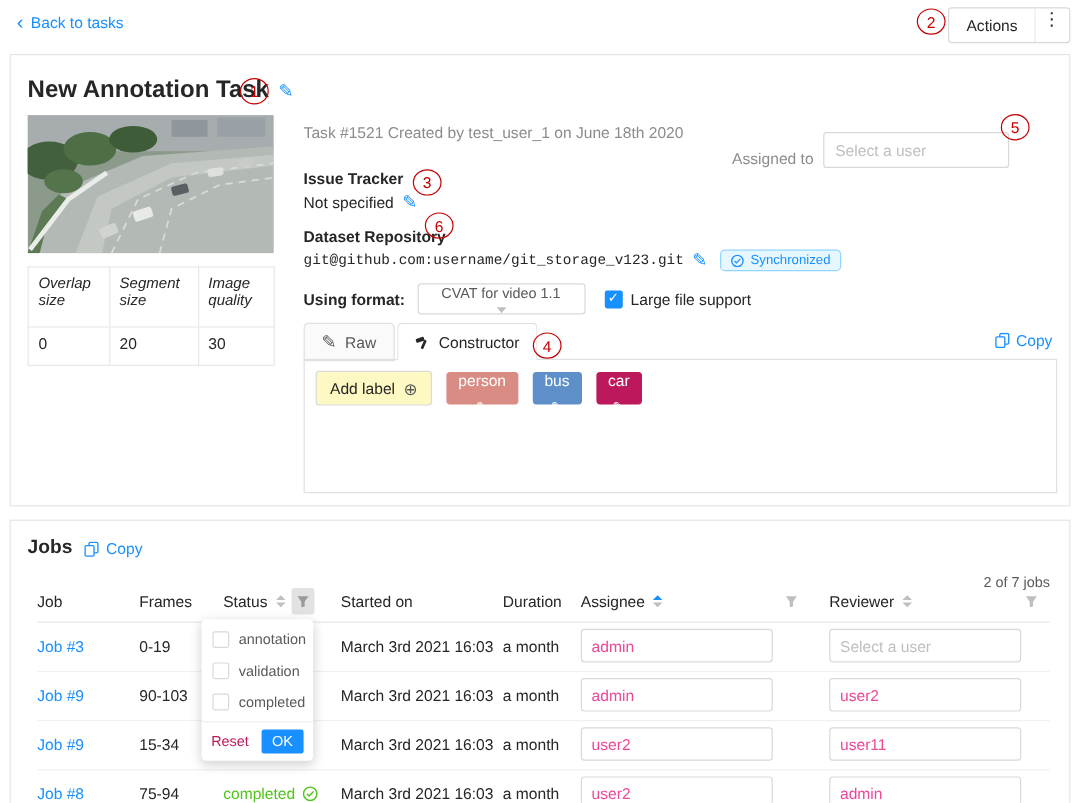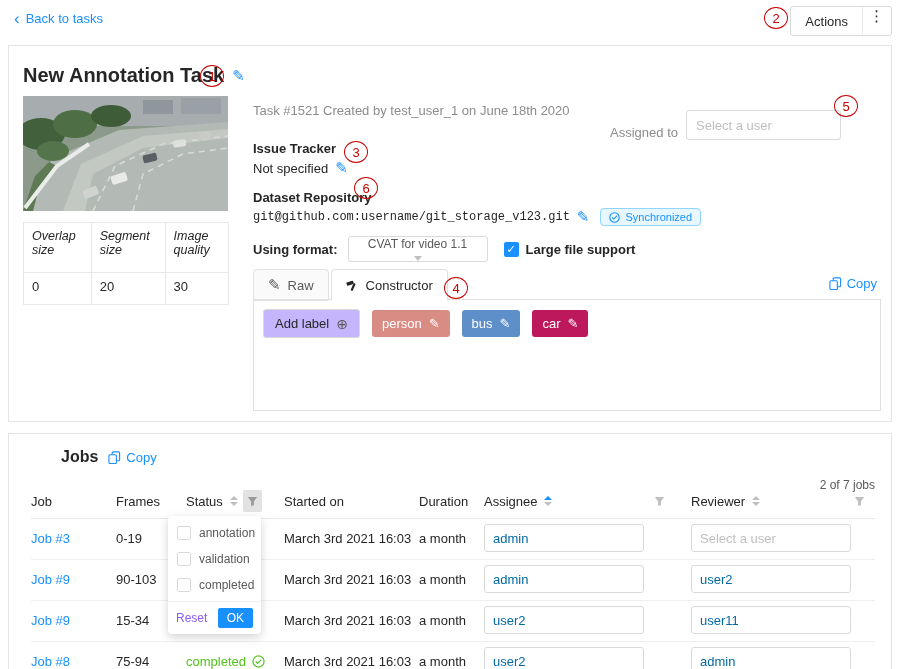--- a/index.html
+++ b/index.html
@@ -48,69 +48,69 @@
   .repo-row { margin-top:3px; display:flex; align-items:center; gap:7px; }
   .repo-url { font-family:"Liberation Mono", monospace; font-size:12px; color:#262626; }
   .sync-badge { display:inline-flex; align-items:center; gap:5px; background:#e6f7ff; border:1px solid #91d5ff;
     color:#1890ff; font-size:11px; padding:2px 8px; border-radius:4px; margin-left:4px; cursor:pointer;}
   .format-row { position:absolute; left:0; top:190px; display:flex; align-items:center; gap:10px; }
   .select-box { width:140px; height:26px; border:1px solid #d9d9d9; border-radius:3px; display:flex; align-items:center;
     padding:0 9px; font-size:12px; color:#595959; cursor:pointer; justify-content:space-between; background:#fff;flex-direction:column;}
   .select-caret { width:0; height:0; border-left:4px solid transparent; border-right:4px solid transparent; border-top:5px solid #bfbfbf;}
   .cbx { width:15px; height:15px; background:#1890ff; border-radius:2px; color:#fff; font-size:11px; line-height:15px;
     text-align:center; display:inline-block; cursor:pointer;}
-  .cbx-label { font-size:13px;font-weight:bold; }
+  .cbx-label { font-size:13px; }
   .format-check { display:flex; align-items:center; gap:7px; margin-left:6px; }
 
   
   .tabs-row { position:absolute; left:0; top:222px; right:0; height:32px; display:flex; align-items:flex-end; }
   .tab { height:32px; border:1px solid #e0e0e0; border-radius:4px 4px 0 0; background:#fafafa; display:flex;
     align-items:center; gap:7px; padding:0 14px; font-size:13px; color:#595959; cursor:pointer; margin-right:2px; margin-bottom:-1px;}
   .tab.active { background:#fff; color:#262626; border-bottom-color:#fff; z-index:2;}
   .copy-link { position:absolute; right:4px; top:8px; color:#1890ff; display:flex; align-items:center; gap:5px; font-size:13px; cursor:pointer;}
   .constructor-panel { position:absolute; left:0; top:253px; right:0; height:112px; border:1px solid #e0e0e0; padding:9px; }
   .panel-row { display:flex; align-items:center; gap:12px; }
-  .add-label-btn { height:29px; border:1px solid #d9d9d9; border-radius:3px; background:#c4b5fd; display:flex; align-items:center;
+  .add-label-btn { height:29px; border:1px solid #d9d9d9; border-radius:3px; background:#fef9c3; display:flex; align-items:center;
     gap:7px; padding:0 11px; font-size:13px; color:#262626; cursor:pointer;}
   .add-label-btn .plus { color:#595959; font-size:14px; }
   .chip { height:27px; border-radius:3px; display:flex; align-items:center; gap:7px; padding:0 10px; color:#fff;
-    font-size:13px; cursor:pointer;}
+    font-size:13px; cursor:pointer;flex-direction:column;}
   .chip .edit-icon { color:#fff; font-size:13px; }
 
   
-  .jobs-head { position:absolute; left:14px; top:14px; display:flex; align-items:center; gap:10px;margin-left:38px; }
+  .jobs-head { position:absolute; left:14px; top:14px; display:flex; align-items:center; gap:10px; }
   .jobs-title { font-size:16px; font-weight:700; }
   .jobs-count { position:absolute; right:16px; top:44px; font-size:12px; color:#595959; }
   .jobs-table-wrap { position:absolute; left:22px; right:16px; top:52px; }
   table.jobs { width:100%; border-collapse:collapse; table-layout:fixed; }
   table.jobs th { font-size:13px; font-weight:500; color:#262626; text-align:left; padding:4px 4px 6px 0; height:24px;
     border-bottom:1px solid #e8e8e8; }
   table.jobs td { font-size:13px; color:#262626; text-align:left; padding:4px 4px 6px 0; height:41px;
     border-bottom:1px solid #f0f0f0; }
   .th-flex { display:flex; align-items:center; gap:5px; }
   .sorter { display:inline-flex; flex-direction:column; gap:2px; margin-left:2px;}
   .car-up { width:0;height:0;border-left:4px solid transparent;border-right:4px solid transparent;border-bottom:4px solid #bfbfbf;}
   .car-dn { width:0;height:0;border-left:4px solid transparent;border-right:4px solid transparent;border-top:4px solid #bfbfbf;}
   .car-up.on { border-bottom-color:#1890ff; }
   .funnel-btn { margin-left:auto; margin-right:18px; display:flex; align-items:center; justify-content:center;
     width:20px; height:22px; border-radius:2px; cursor:pointer;}
   .funnel-btn.open { background:#e2e2e2; }
   .job-link { color:#1890ff; cursor:pointer; }
   .status-done { color:#52c41a; display:inline-flex; align-items:center; gap:6px; }
   .cell-input { width:160px; height:28px; border:1px solid #d9d9d9; border-radius:3px; padding:0 8px; font-size:13px;
-    font-family:inherit; color:#0369a1; background:#fff;}
+    font-family:inherit; color:#ec4899; background:#fff;}
   .cell-input::placeholder { color:#bfbfbf; }
 
   
   .filter-dd { position:absolute; left:168px; top:516px; width:93px; background:#fff; border-radius:4px;
     box-shadow:0 3px 10px rgba(0,0,0,.18); z-index:10; padding-top:4px;}
   .filter-item { display:flex; align-items:center; gap:8px; padding:6px 9px; font-size:12px; color:#595959; cursor:pointer;}
   .filter-item .box { width:14px; height:14px; border:1px solid #d9d9d9; border-radius:2px; background:#fff; flex:none;}
   .filter-foot { border-top:1px solid #f0f0f0; margin-top:3px; padding:6px 8px; display:flex; align-items:center; justify-content:space-between;}
-  .reset-lbl { font-size:12px; color:#8b5cf6; cursor:pointer; }
+  .reset-lbl { font-size:12px; color:#be185d; cursor:pointer; }
   .ok-btn { background:#1890ff; color:#fff; font-size:12px; border:none; border-radius:2px; padding:3px 9px; cursor:pointer;}
 
   
   .callout { position:absolute; width:24px; height:22px; border:1.6px solid #c40000; border-radius:50%;
     color:#c40000; font-size:13px; display:flex; align-items:center; justify-content:center; z-index:20;
     background:transparent; pointer-events:none; }
 </style>
 </head>
 <body>
 

